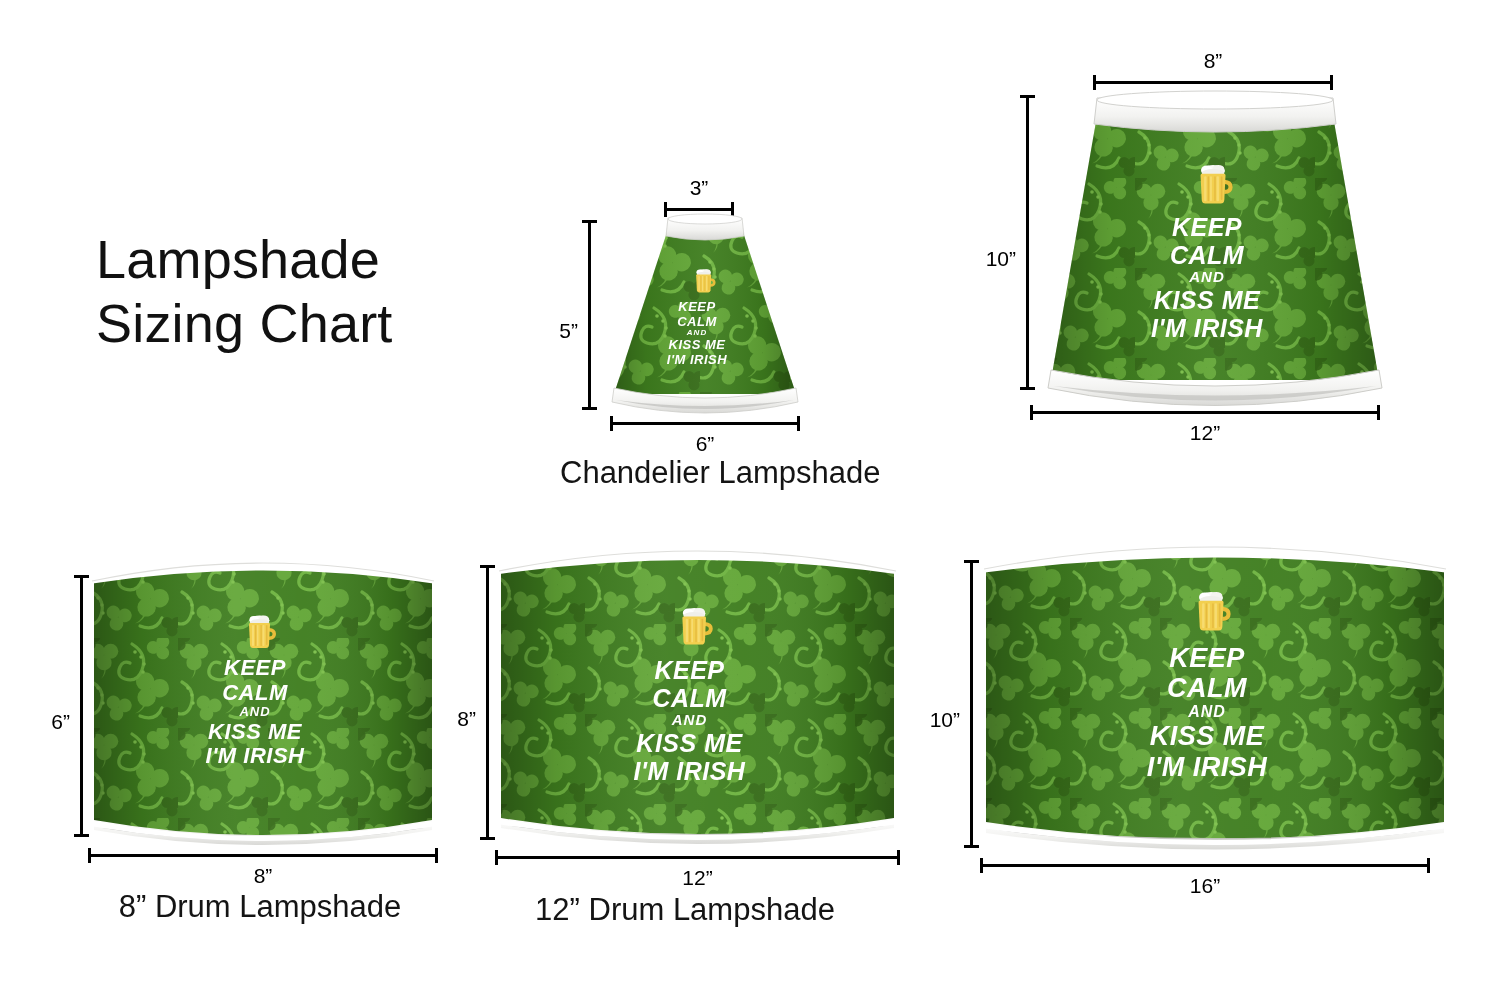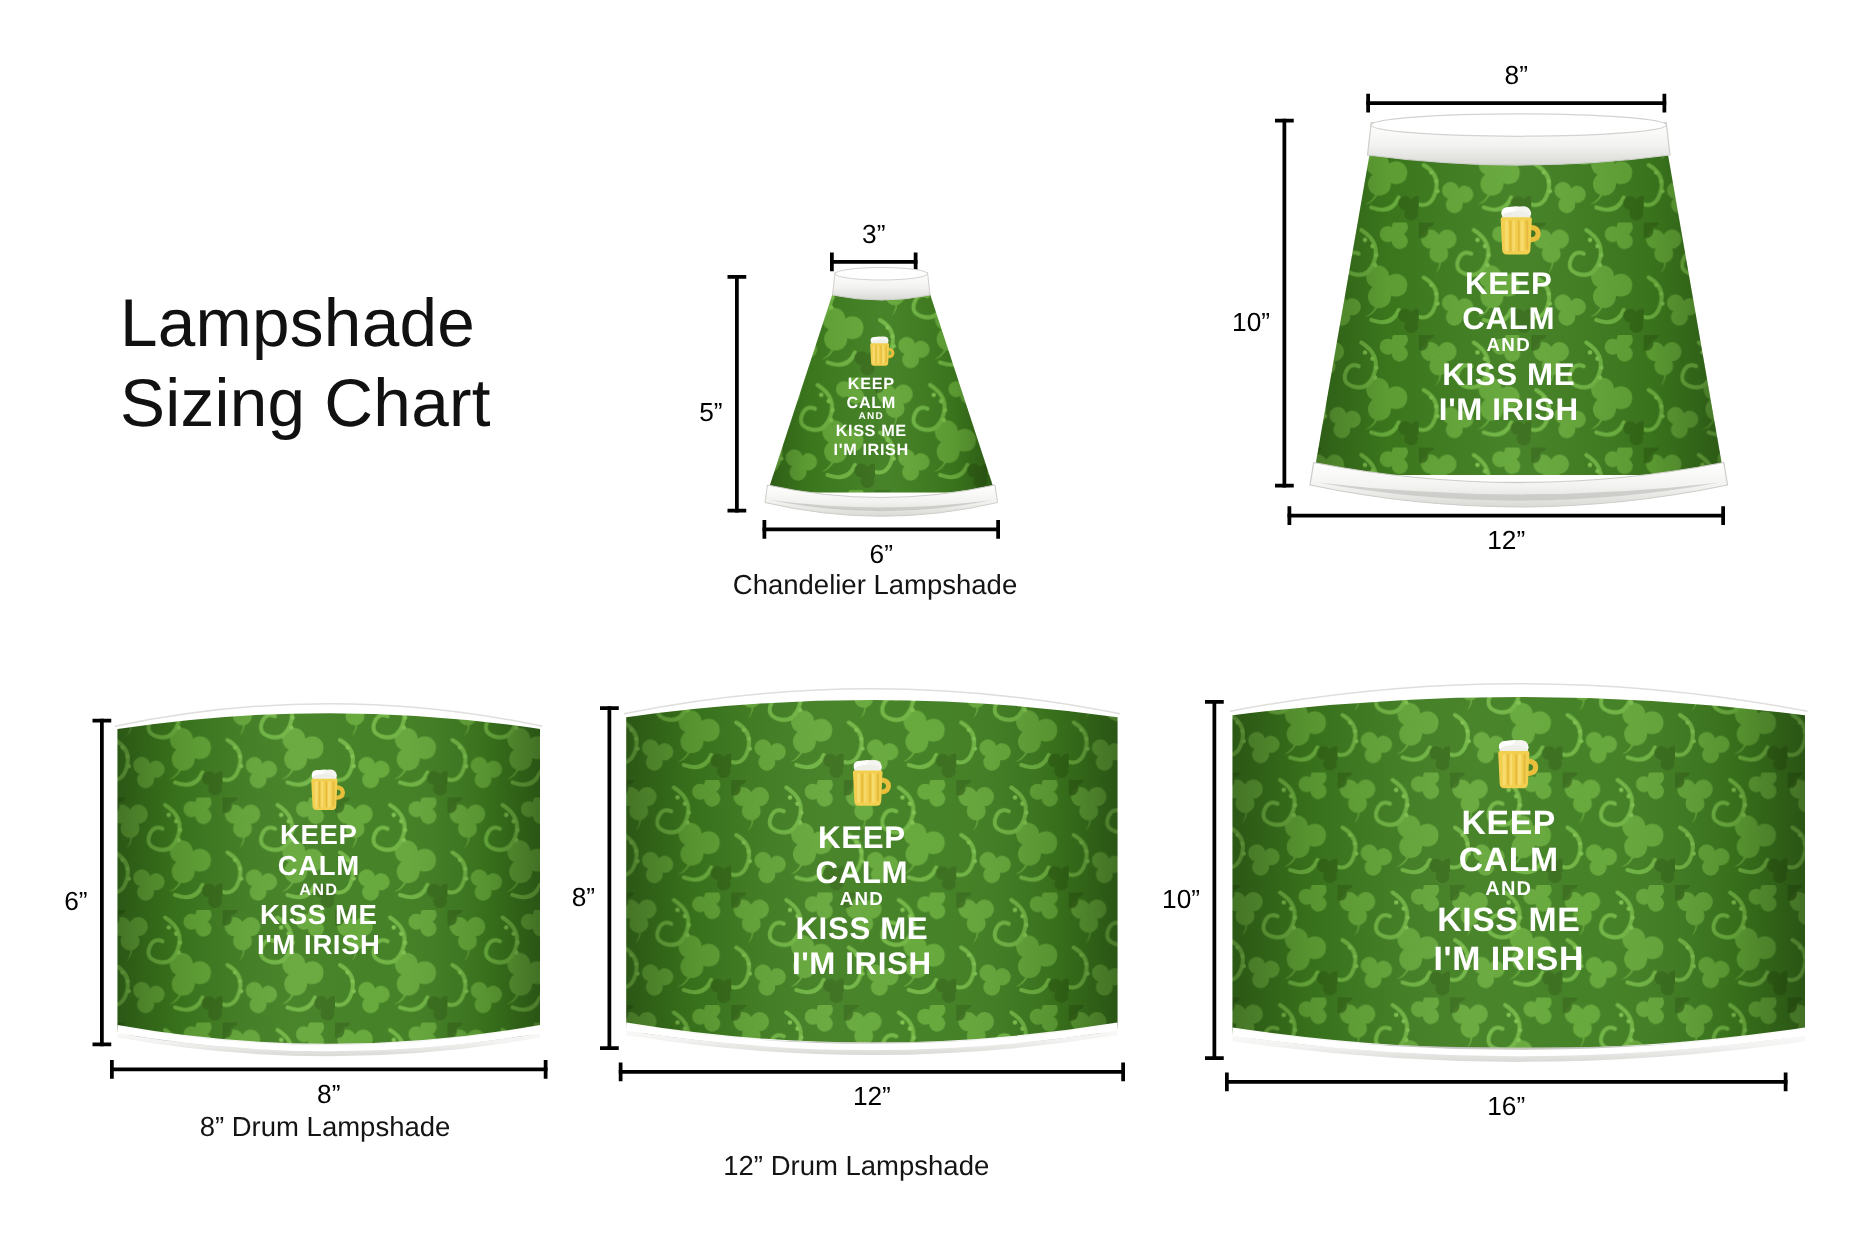--- a/index.html
+++ b/index.html
@@ -31,21 +31,21 @@
 
   
   .shade-cell {
     position: absolute;
   }
 
   .caption {
     position: absolute;
     width: 100%;
     text-align: center;
-    font-size: 22px;
+    font-size: 31px;
     color: #141414;
     white-space: nowrap;
   }
 
   
   .dim-h {
     position: absolute;
     height: 14px;
   }
   .dim-h .bar {
@@ -115,20 +115,21 @@
     position: absolute;
     left: 0; right: 16px;
     text-align: center;
     color: #ffffff;
     font-family: "Liberation Sans", sans-serif;
     font-weight: 700;
     text-transform: uppercase;
     line-height: 1.12;
     letter-spacing: 0.5px;
     pointer-events: none;
+    font-style: italic;
   }
   .shade-text .ln { display: block; white-space: nowrap; }
   .shade-text .ln.small { letter-spacing: 1px; }
 </style>
 </head>
 <body>
 
 <div id="chart-title">Lampshade
 Sizing Chart</div>
 
@@ -425,21 +426,21 @@
     </div>
   </div>
 
   <div class="dim-h" style="left:45px; top:330px; width:405px;">
     <div class="cap l"></div>
     <div class="cap r"></div>
     <div class="bar"></div>
     <div class="lbl below">12”</div>
   </div>
 
-  <div class="caption" style="top:372px;margin-top:28px;">12” Drum Lampshade</div>
+  <div class="caption" style="top:372px;">12” Drum Lampshade</div>
 </div>
 
 <div class="shade-cell" style="left:930px; top:520px; width:540px; height:410px;">
 
   <div class="dim-v" style="left:34px; top:40px; height:288px;">
     <div class="cap t"></div>
     <div class="cap b"></div>
     <div class="bar"></div>
     <div class="lbl">10”</div>
   </div>

